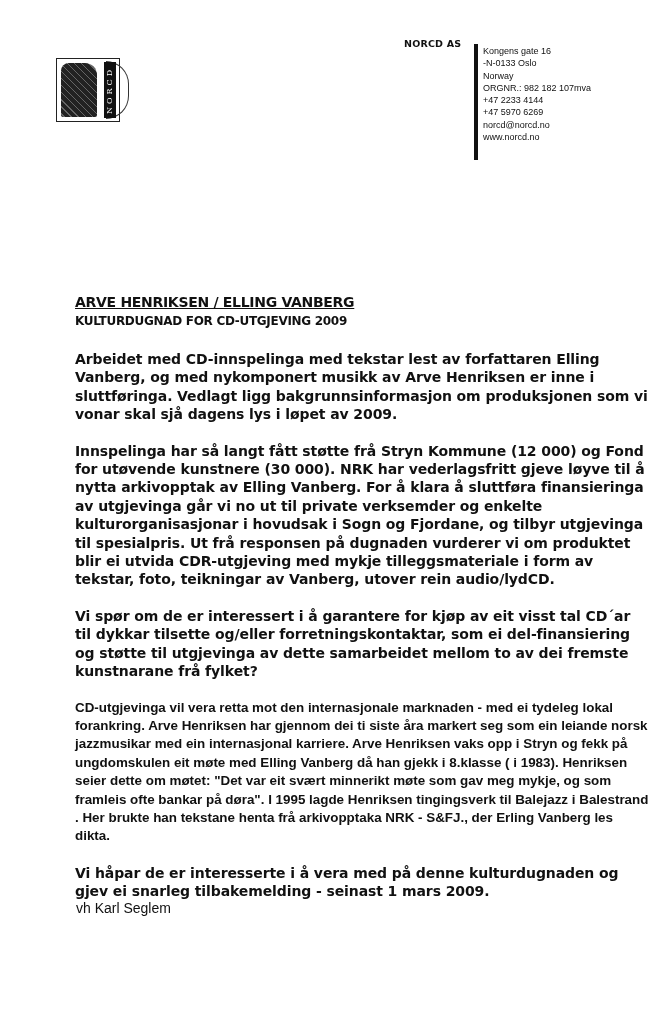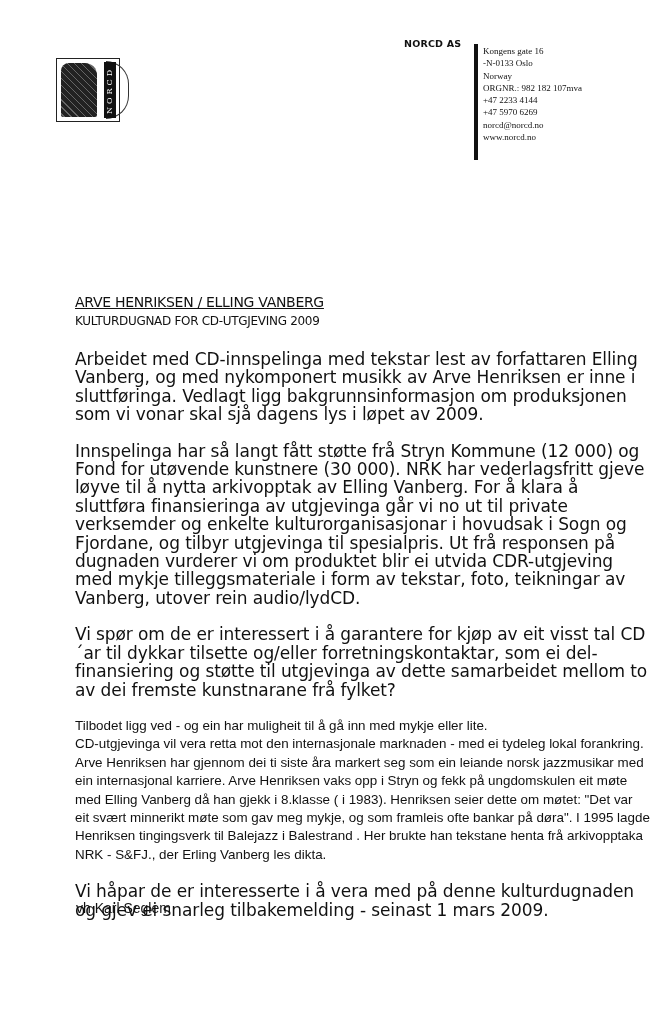--- a/index.html
+++ b/index.html
@@ -5,27 +5,27 @@
   html, body { margin: 0; padding: 0; background: #ffffff; }
   body { width: 663px; height: 1024px; position: relative; overflow: hidden; color: #111; font-family: "DejaVu Sans", sans-serif; }
   .logo { position: absolute; left: 56px; top: 58px; width: 62px; height: 62px; border: 1px solid #222; background: #fff; }
   .logo .figure { position: absolute; left: 4px; top: 4px; width: 36px; height: 54px; background:
       repeating-linear-gradient(45deg, #222 0 2px, #666 2px 3px, #222 3px 5px); border-radius: 8px 12px 2px 2px; }
   .logo .arc { position: absolute; right: -10px; top: 2px; width: 22px; height: 56px; border: 1px solid #333; border-left: none; border-radius: 0 30px 30px 0; }
   .logo .letters { position: absolute; right: 3px; top: 3px; width: 12px; height: 56px; background: #111; color: #fff;
       font-family: "DejaVu Serif", serif; font-size: 8px; writing-mode: vertical-rl; transform: rotate(180deg); text-align: center; letter-spacing: 3px; line-height: 12px; }
   .company { position: absolute; left: 404px; top: 38px; font-family: "DejaVu Sans", sans-serif; font-weight: bold; font-size: 9.5px; letter-spacing: 0.2px; }
   .vbar { position: absolute; left: 474px; top: 44px; width: 4px; height: 116px; background: #111; }
-  .address { position: absolute; left: 483px; top: 45px; font-family: Liberation Serif, serif; font-size: 9px; line-height: 12.3px; }
+  .address { position: absolute; left: 483px; top: 45px; font-family: Liberation Sans, sans-serif; font-size: 9px; line-height: 12.3px; }
   .address div { white-space: nowrap; }
-  .content { position: absolute; left: 75px; top: 293px; width: 575px; font-family: "Liberation Sans", sans-serif; font-size: 13.4px; line-height: 18.4px; }
+  .content { position: absolute; left: 75px; top: 293px; width: 575px; font-family: "Liberation Sans", sans-serif; font-size: 13.4px; line-height: 18.4px; font-weight: bold; }
   .h1 { font-family: "DejaVu Sans", sans-serif; font-size: 14px; text-decoration: underline; letter-spacing: -0.3px; line-height: 19px; }
   .h2 { font-family: "DejaVu Sans", sans-serif; font-size: 12px; letter-spacing: -0.3px; line-height: 19px; margin-bottom: 19px; }
   .p { margin: 0 0 18px 0; white-space: pre-line; }
-  .dv { font-family: "DejaVu Sans", sans-serif; font-size: 17px; letter-spacing: -0.1px; }
+  .dv { font-family: "DejaVu Sans", sans-serif; font-size: 14px; letter-spacing: -0.1px; }
   .link { font-family: "Liberation Serif", serif; font-size: 11px; text-decoration: underline; color: #222; }
   .tight { margin-bottom: 0; }
   .sign { position: absolute; left: 76px; top: 900px; font-family: "Liberation Sans", sans-serif; font-size: 14px; }
 </style>
 </head>
 <body>
 
 <div class="logo">
   <div class="figure"></div>
   <div class="arc"></div>
@@ -46,20 +46,19 @@
 </div>
 
 <div class="content">
   <div class="h1">ARVE HENRIKSEN / ELLING VANBERG</div>
   <div class="h2">KULTURDUGNAD FOR CD-UTGJEVING 2009</div>
 
   <p class="p dv">Arbeidet med CD-innspelinga med tekstar lest av forfattaren Elling Vanberg, og med nykomponert musikk av Arve Henriksen er inne i sluttføringa. Vedlagt ligg bakgrunnsinformasjon om produksjonen som vi vonar skal sjå dagens lys i løpet av 2009.</p>
   <p class="p dv">Innspelinga har så langt fått støtte frå Stryn Kommune (12 000) og Fond for utøvende kunstnere (30 000). NRK har vederlagsfritt gjeve løyve til å nytta arkivopptak av Elling Vanberg. For å klara å sluttføra finansieringa av utgjevinga går vi no ut til private verksemder og enkelte kulturorganisasjonar i hovudsak i Sogn og Fjordane, og tilbyr utgjevinga til spesialpris. Ut frå responsen på dugnaden vurderer vi om produktet blir ei utvida CDR-utgjeving med mykje tilleggsmateriale i form av tekstar, foto, teikningar av Vanberg, utover rein audio/lydCD.</p>
   <p class="p dv">Vi spør om de er interessert i å garantere for kjøp av eit visst tal CD´ar til dykkar tilsette og/eller forretningskontaktar, som ei del-finansiering og støtte til utgjevinga av dette samarbeidet mellom to av dei fremste kunstnarane frå fylket?</p>
 
-  <p class="p tight">Tilbodet ligg ved - og ein har muligheit til å gå inn med mykje eller lite.</p>
 
   <p class="p">CD-utgjevinga vil vera retta mot den internasjonale marknaden - med ei tydeleg lokal forankring. Arve Henriksen har gjennom dei ti siste åra markert seg som ein leiande norsk jazzmusikar med ein internasjonal karriere. Arve Henriksen vaks opp i Stryn og fekk på ungdomskulen eit møte med Elling Vanberg då han gjekk i 8.klasse ( i 1983). Henriksen seier dette om møtet: "Det var eit svært minnerikt møte som gav meg mykje, og som framleis ofte bankar på døra".  I 1995 lagde Henriksen tingingsverk til Balejazz i Balestrand . Her brukte han tekstane henta frå arkivopptaka NRK - S&amp;FJ., der Erling Vanberg les dikta.</p>
 
   <p class="p dv" style="margin-top:14px">Vi håpar de er interesserte i å vera med på denne kulturdugnaden og gjev ei snarleg tilbakemelding - seinast 1 mars 2009.</p>
 </div>
 
 <div class="sign">vh Karl Seglem</div>
 
 </body></html>

